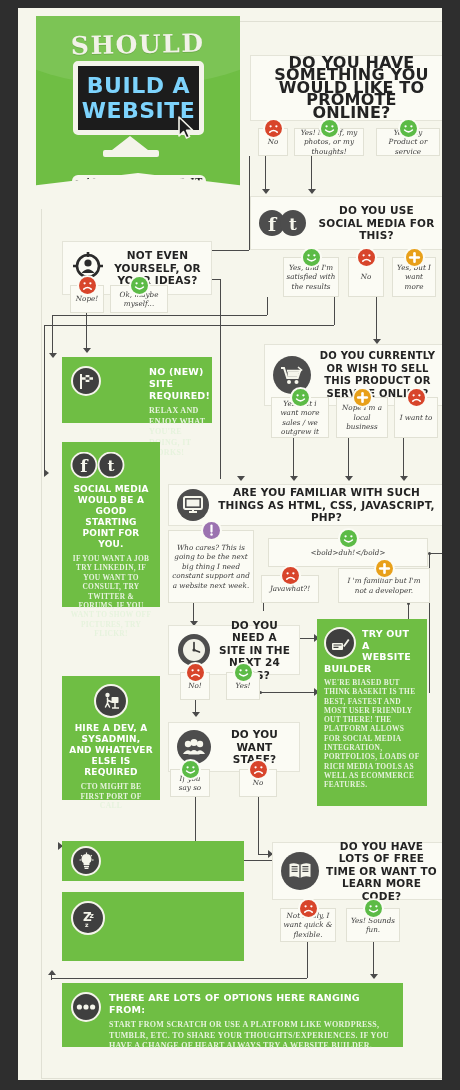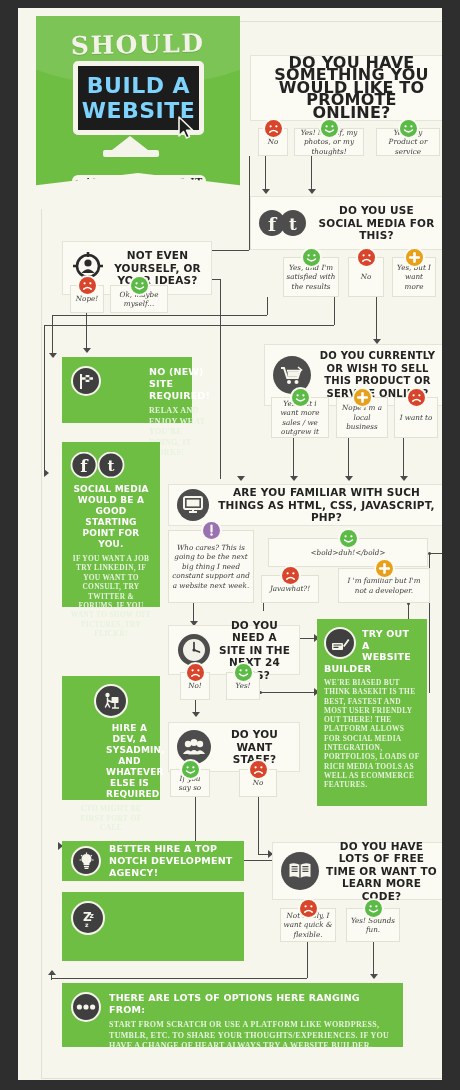--- a/index.html
+++ b/index.html
@@ -414,21 +414,21 @@
       <span class="face happy">
           <svg viewBox="0 0 17 17" width="17" height="17">
             <circle cx="5.6" cy="6.3" r="1.15" fill="#ffffff"></circle>
             <circle cx="11.4" cy="6.3" r="1.15" fill="#ffffff"></circle>
             <path d="M4.6 10 Q8.5 13.6 12.4 10" stroke="#ffffff" stroke-width="1.6" fill="none" stroke-linecap="round"></path>
           </svg>
         </span>
       <span>Ok, maybe myself...</span>
     </div>
 
-    <div class="gbox row" style="left:44px; top:349px; width:130px; height:66px;gap:48px;">
+    <div class="gbox row" style="left:44px; top:349px; width:150px; height:66px;gap:48px;">
       <span class="gicon" style="width:30px;height:30px;">
         <svg width="18" height="18" viewBox="0 0 18 18">
           <path d="M4 17 L4 2" stroke="#f4f4ea" stroke-width="2"></path>
           <path d="M5 3 L16 3 L16 10 L5 10 Z" fill="#f4f4ea"></path>
           <path d="M5 3 h3.6 v2.3 h-3.6 z M12.4 3 h3.6 v2.3 h-3.6 z M8.6 5.3 h3.8 v2.4 h-3.8 z M5 7.7 h3.6 v2.3 h-3.6 z M12.4 7.7 h3.6 v2.3 h-3.6 z" fill="#3f3f3f"></path>
         </svg>
       </span>
       <span style="flex:1;">
         <span class="ghead" style="display:block;">NO (NEW) SITE REQUIRED!</span>
         <span class="gbody" style="display:block;">RELAX AND ENJOY WHAT YOU'RE DOING, IT WORKS!</span>
@@ -587,21 +587,21 @@
     <div class="gbox col" style="left:44px; top:668px; width:98px; height:124px; padding:8px 7px;">
       <span class="gicon" style="width:34px;height:34px;margin:0 auto 5px;">
         <svg width="20" height="20" viewBox="0 0 20 20">
           <circle cx="6.5" cy="4" r="2.2" fill="#f4f4ea"></circle>
           <path d="M6.5 7 L6.5 12 M6.5 9 L10.5 11 M6.5 12 L4.5 16 M6.5 12 L8.5 16" stroke="#f4f4ea" stroke-width="1.5" stroke-linecap="round"></path>
           <rect x="10.5" y="6" width="7" height="6" rx="0.8" fill="#f4f4ea"></rect>
           <path d="M11 17 h7" stroke="#f4f4ea" stroke-width="1.5"></path>
           <path d="M14 12 v5" stroke="#f4f4ea" stroke-width="1.5"></path>
         </svg>
       </span>
-      <span class="ghead" style="display:block;font-size:9px;line-height:11px;margin-left:37px;">HIRE A DEV, A SYSADMIN, AND WHATEVER ELSE IS REQUIRED</span>
+      <span class="ghead" style="display:block;font-size:9px;line-height:11px;">HIRE A DEV, A SYSADMIN, AND WHATEVER ELSE IS REQUIRED</span>
       <span class="gbody" style="display:block;font-size:7.6px;line-height:9.6px;">CTO MIGHT BE FIRST PORT OF CALL</span>
     </div>
 
     <div class="qbox node" style="left:150px; top:714px; width:132px; height:50px;align-items:center;">
       <span class="circ-icon" style="width:34px;height:34px;">
         <svg width="24" height="18" viewBox="0 0 24 18">
           <circle cx="6" cy="6" r="3.2" fill="#f6f6ec"></circle>
           <path d="M1 16 Q6 8.5 11 16 Z" fill="#f6f6ec"></path>
           <circle cx="18" cy="6" r="3.2" fill="#f6f6ec"></circle>
           <path d="M13 16 Q18 8.5 23 16 Z" fill="#f6f6ec"></path>
@@ -633,21 +633,20 @@
     </div>
 
     <div class="gbox row" style="left:44px; top:833px; width:182px; height:40px; align-items:center;">
       <span class="gicon" style="width:30px;height:30px;">
         <svg width="17" height="18" viewBox="0 0 17 18">
           <path d="M8.5 2 a5 5 0 0 1 3 9 v2 h-6 v-2 a5 5 0 0 1 3 -9 z" fill="#f4f4ea"></path>
           <path d="M6 14.5 h5 M6.6 16.4 h3.8" stroke="#f4f4ea" stroke-width="1.4"></path>
           <path d="M8.5 0.5 v1.6 M1.5 8 h1.6 M14 8 h1.6 M3.2 3.2 l1.2 1.2 M13.8 3.2 l-1.2 1.2" stroke="#f4f4ea" stroke-width="1.2"></path>
         </svg>
       </span>
-      <span class="ghead" style="flex:1;">BETTER HIRE A TOP NOTCH DEVELOPMENT AGENCY!</span>
     </div>
 
     <div class="gbox row" style="left:44px; top:884px; width:182px; height:69px;">
       <span class="gicon" style="width:34px;height:34px;">
         <svg width="22" height="20" viewBox="0 0 22 20">
           <text x="6" y="13" font-family="DejaVu Sans, sans-serif" font-size="12" font-weight="bold" fill="#f4f4ea">Z</text>
           <text x="12.5" y="9.5" font-family="DejaVu Sans, sans-serif" font-size="7.5" font-weight="bold" fill="#f4f4ea">z</text>
           <text x="8" y="19" font-family="DejaVu Sans, sans-serif" font-size="6" font-weight="bold" fill="#f4f4ea">z</text>
         </svg>
       </span>

